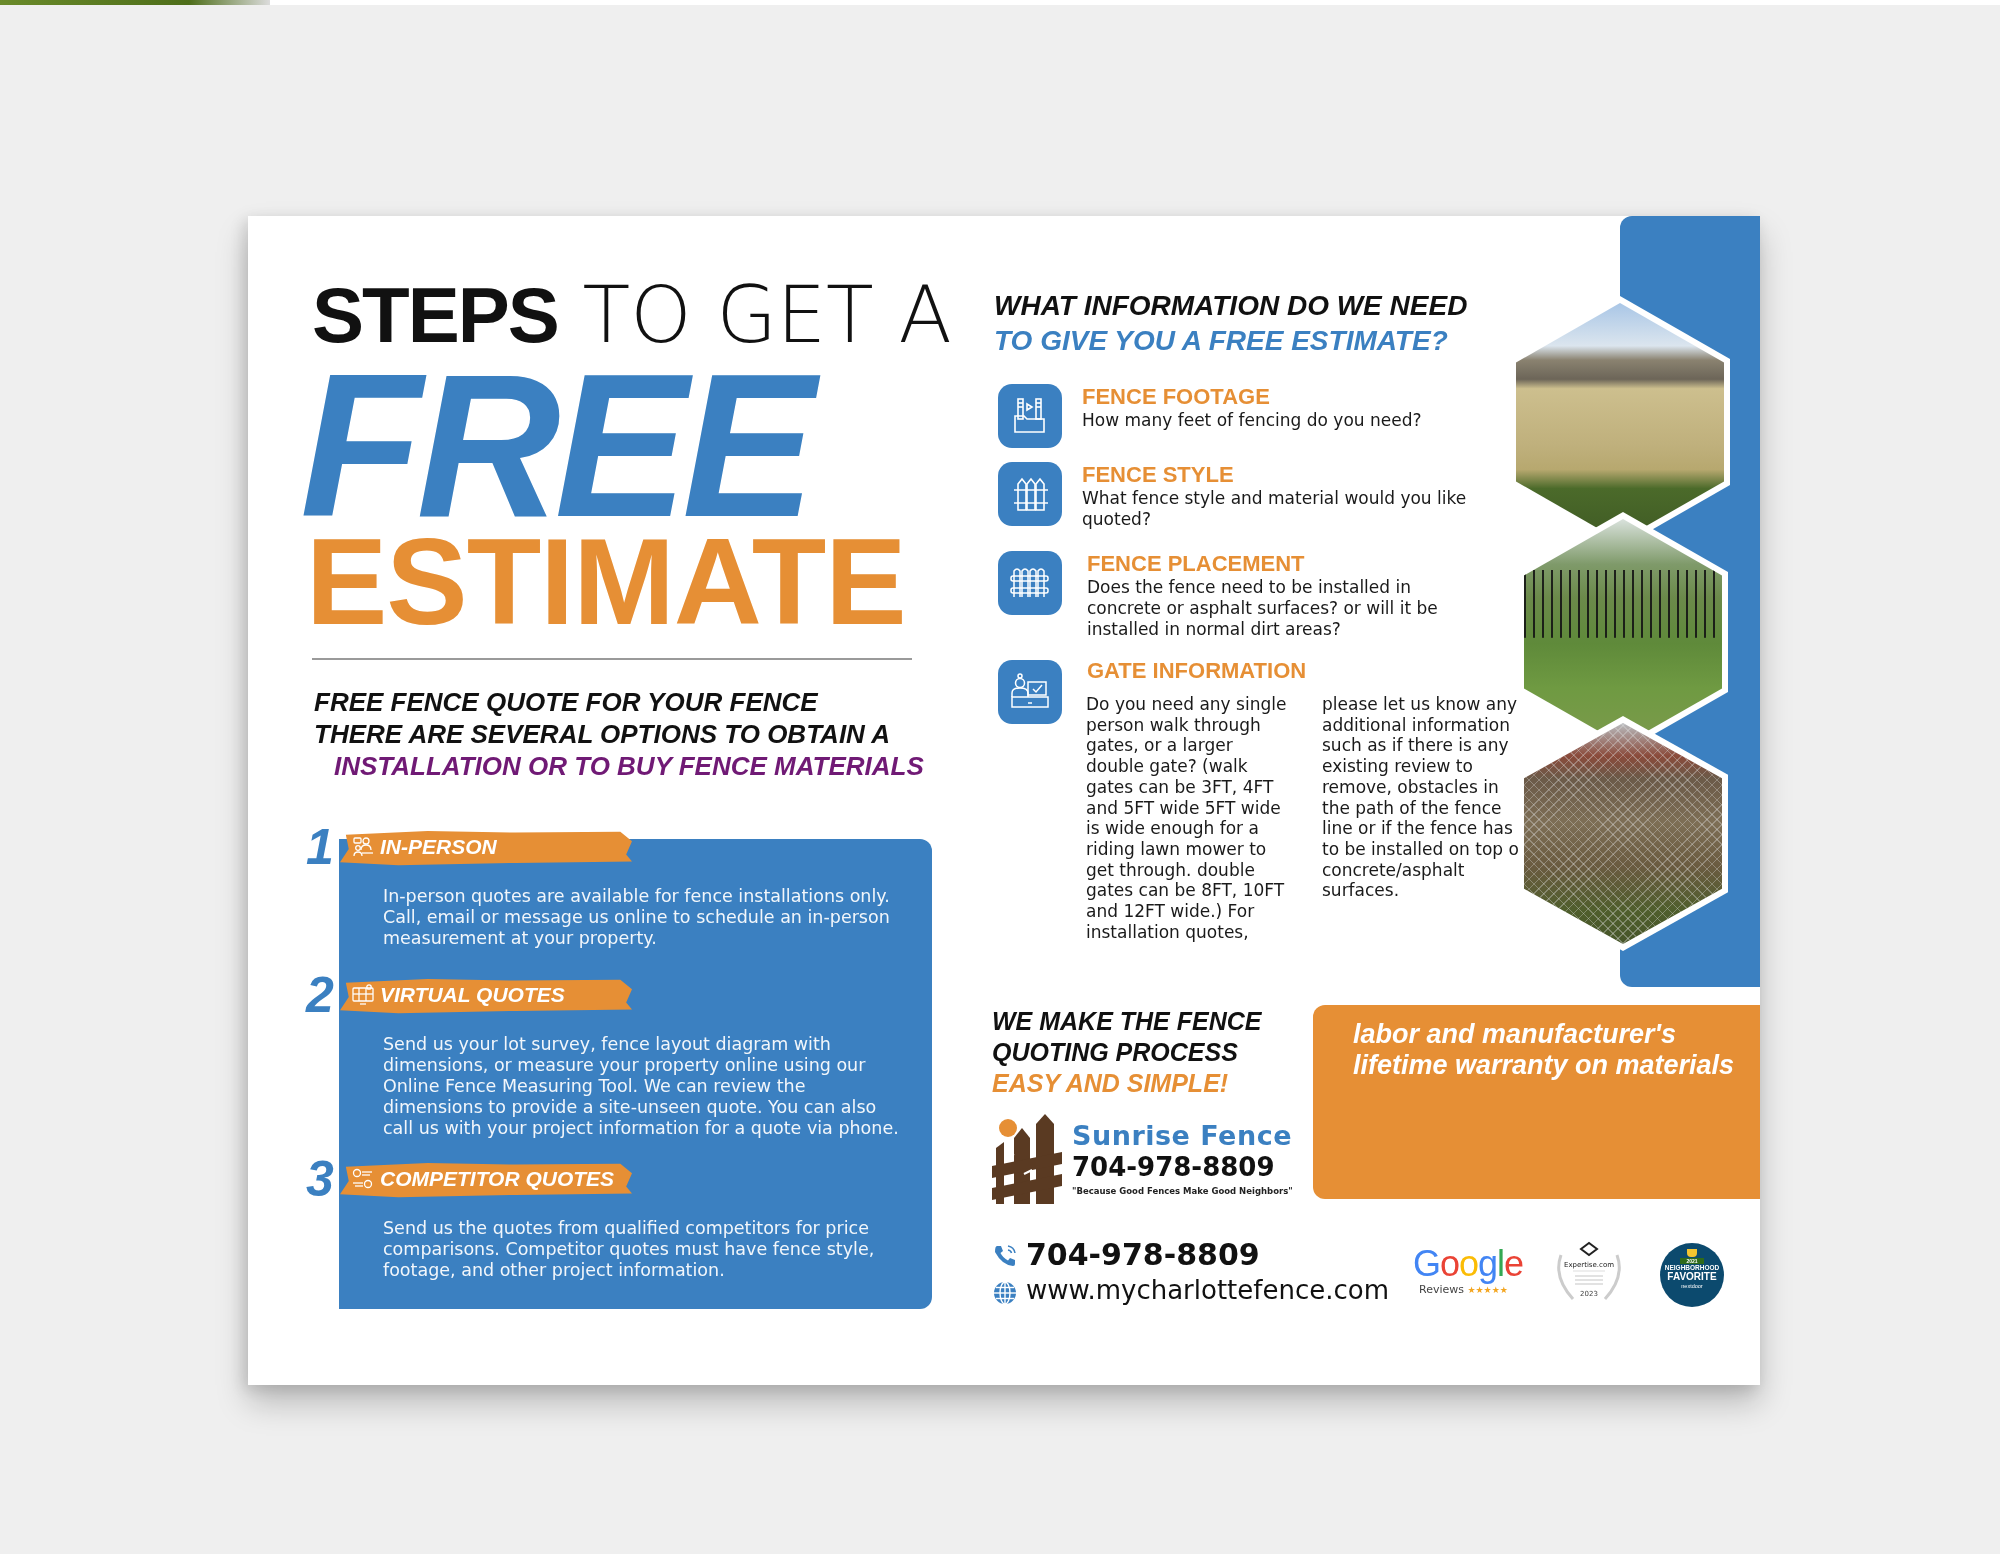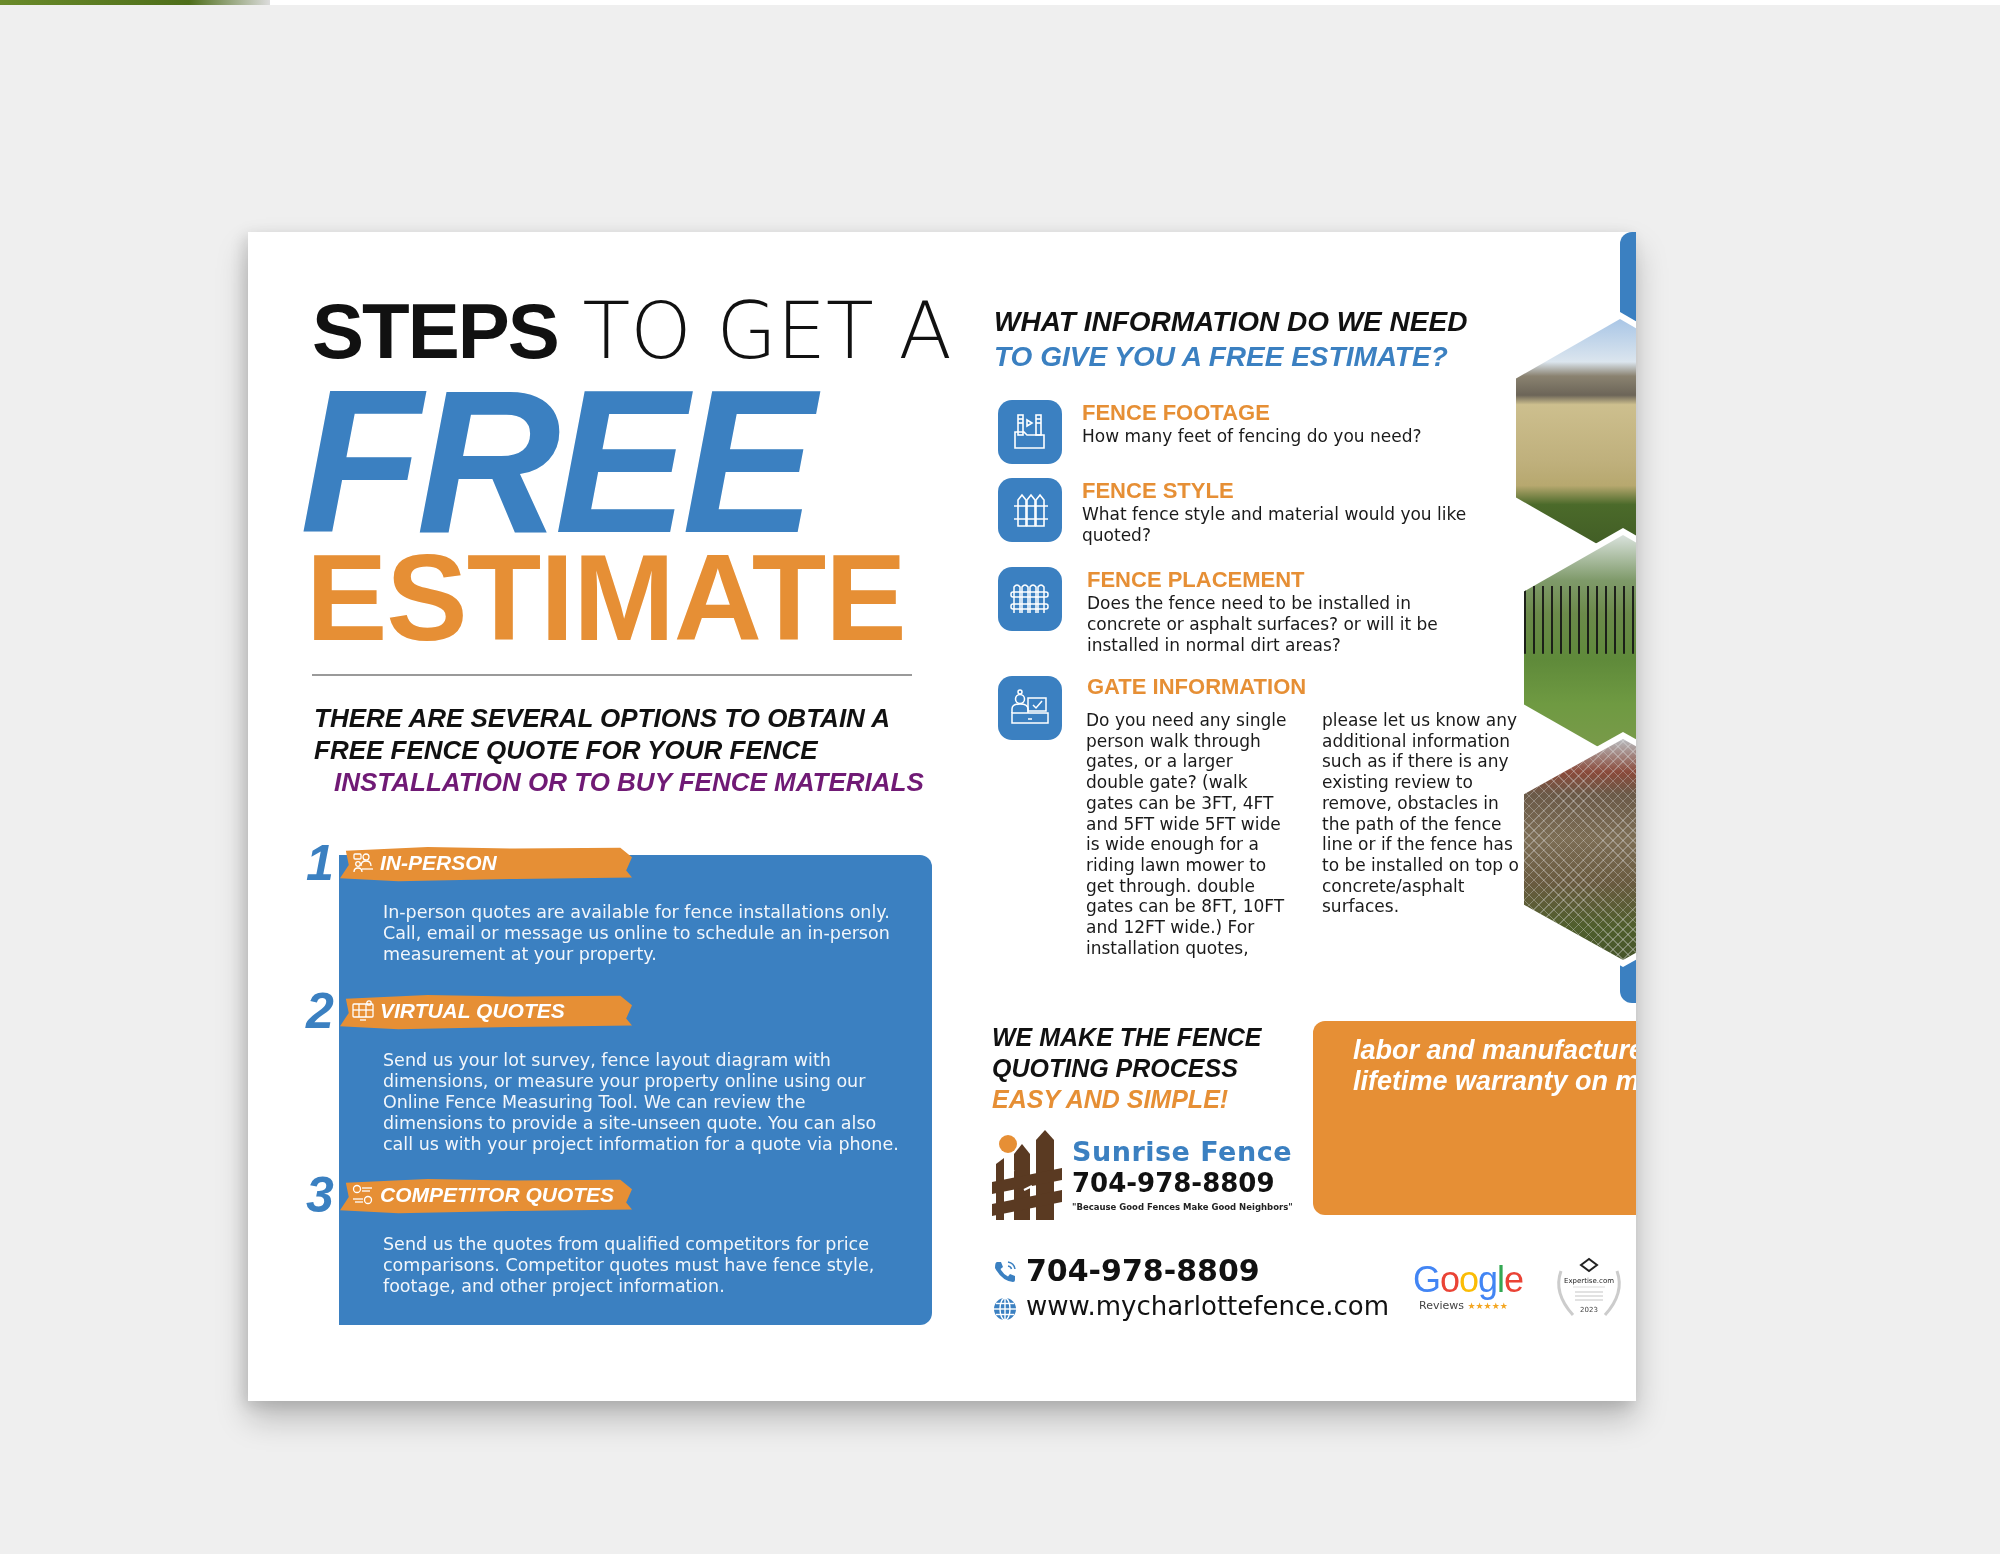--- a/index.html
+++ b/index.html
@@ -3,21 +3,21 @@
 <meta charset="utf-8">
 <style>
   * { box-sizing: border-box; margin: 0; padding: 0; }
   html, body { width: 2000px; height: 1554px; overflow: hidden; }
   body { background: #efefef; font-family: "DejaVu Sans", sans-serif; position: relative; }
 
   .top-strip { position: absolute; left: 0; top: 0; width: 2000px; height: 5px; background: #ffffff; }
   .top-strip .green { position: absolute; left: 0; top: 0; width: 270px; height: 5px;
     background: linear-gradient(90deg, #6a8a2a, #4e6e1a 70%, #dcdcdc); }
 
-  .card { position: absolute; left: 248px; top: 232px; width: 1388px; height: 1169px; background: #ffffff;
+  .card { position: absolute; left: 248px; top: 216px; width: 1512px; height: 1169px; background: #ffffff;
     box-shadow: 0 18px 30px rgba(0,0,0,0.22), -4px 4px 14px rgba(0,0,0,0.12); overflow: hidden; }
 
   
   .title-steps { position: absolute; left: 64px; top: 60px; font-size: 78px; line-height: 1; color: #111; letter-spacing: -1px; white-space: nowrap; }
   .title-steps .bold { font-weight: 900; font-family: "Liberation Sans", sans-serif; font-weight: bold; letter-spacing: -2px; }
   .title-steps .light { font-weight: normal; font-family: "DejaVu Sans", sans-serif; font-weight: 300; letter-spacing: 0; }
   .title-free { position: absolute; left: 52px; top: 130px; font-family: "Liberation Sans", sans-serif; font-weight: bold; font-style: italic;
     font-size: 200px; line-height: 1; color: #3b80c1; letter-spacing: -6px; transform: scaleY(1.02); }
   .title-estimate { position: absolute; left: 58px; top: 305px; font-family: "Liberation Sans", sans-serif; font-weight: bold; 
     font-size: 122px; line-height: 1; color: #e68f35; letter-spacing: -1px; }
@@ -86,22 +86,22 @@
 <div class="card">
 
   <div class="title-steps">
     <span class="bold">STEPS</span><span class="light"> TO GET A</span>
   </div>
   <div class="title-free">FREE</div>
   <div class="title-estimate">ESTIMATE</div>
   <div class="divider"></div>
 
   <div class="options-heading">
+    <div>FREE FENCE QUOTE FOR YOUR FENCE</div>
     <div>THERE ARE SEVERAL OPTIONS TO OBTAIN A</div>
-    <div>FREE FENCE QUOTE FOR YOUR FENCE</div>
     <div class="blue">INSTALLATION OR TO BUY FENCE MATERIALS</div>
   </div>
 
   <div class="options-box"></div>
 
   <div class="step" style="top:612px;">
     <div class="step-num">1</div>
     <div class="step-banner"></div>
     <svg class="step-icon" viewBox="0 0 22 22">
       <g fill="none" stroke="#fff" stroke-width="1.3">

